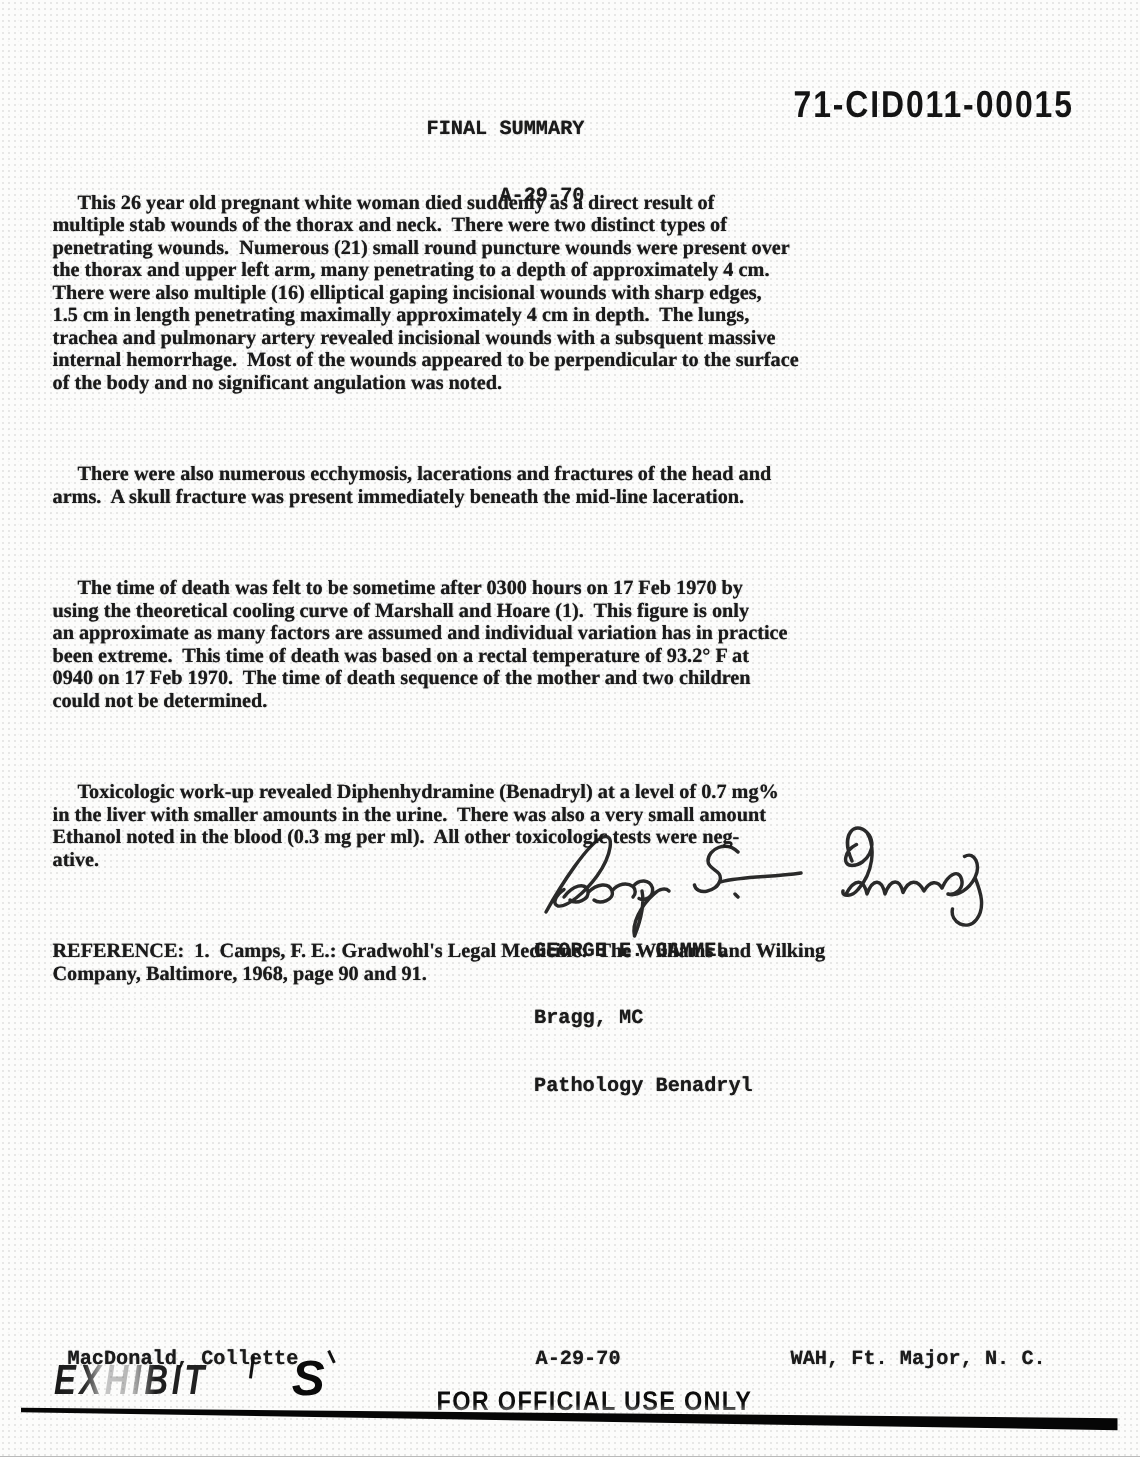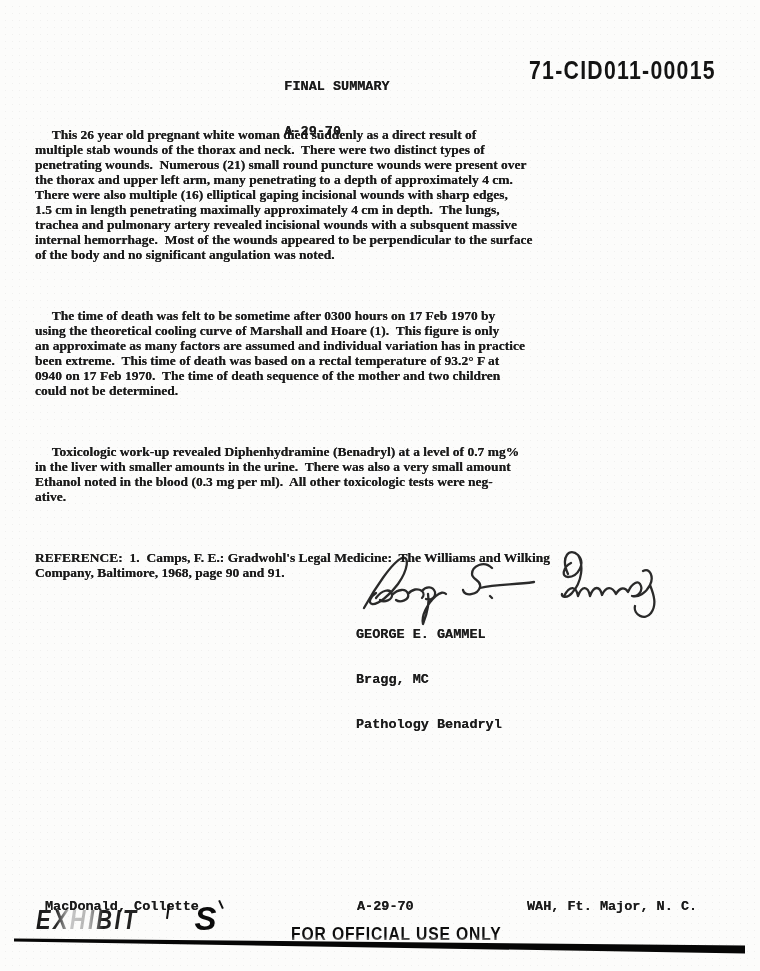--- a/index.html
+++ b/index.html
@@ -18,21 +18,21 @@
     font-family:"Liberation Mono",monospace;
     font-weight:700;
     font-size:13.5px;
     line-height:15px;
     white-space:pre;
     text-shadow:0 0 0.6px rgba(25,25,25,0.85);
     color:#1b1b1b;
   }
   .doc-title{
     position:absolute;left:337px;top:49px;transform:translateX(-50%);
-    text-align:left;
+    text-align:right;
   }
   .case-stamp{
     position:absolute;left:529px;top:56px;
     font-family:"Liberation Sans",sans-serif;font-weight:700;
     font-size:25px;letter-spacing:1.5px;color:#141414;
     transform:scaleX(0.85);transform-origin:left top;
     filter:blur(0.3px);white-space:pre;
   }
   .doc-body{position:absolute;left:35px;top:97px;width:700px;font-family:Liberation Serif, serif;}
   .doc-body p{margin:0 0 16px 0;}
@@ -82,20 +82,22 @@
   <div class="doc-body mono">
     <p>     This 26 year old pregnant white woman died suddenly as a direct result of
 multiple stab wounds of the thorax and neck.  There were two distinct types of
 penetrating wounds.  Numerous (21) small round puncture wounds were present over
 the thorax and upper left arm, many penetrating to a depth of approximately 4 cm.
 There were also multiple (16) elliptical gaping incisional wounds with sharp edges,
 1.5 cm in length penetrating maximally approximately 4 cm in depth.  The lungs,
 trachea and pulmonary artery revealed incisional wounds with a subsquent massive
 internal hemorrhage.  Most of the wounds appeared to be perpendicular to the surface
 of the body and no significant angulation was noted.</p>
+    <p>     There were also numerous ecchymosis, lacerations and fractures of the head and
+arms.  A skull fracture was present immediately beneath the mid-line laceration.</p>
     <p>     The time of death was felt to be sometime after 0300 hours on 17 Feb 1970 by
 using the theoretical cooling curve of Marshall and Hoare (1).  This figure is only
 an approximate as many factors are assumed and individual variation has in practice
 been extreme.  This time of death was based on a rectal temperature of 93.2° F at
 0940 on 17 Feb 1970.  The time of death sequence of the mother and two children
 could not be determined.</p>
     <p>     Toxicologic work-up revealed Diphenhydramine (Benadryl) at a level of 0.7 mg%
 in the liver with smaller amounts in the urine.  There was also a very small amount
 Ethanol noted in the blood (0.3 mg per ml).  All other toxicologic tests were neg-
 ative.</p>

